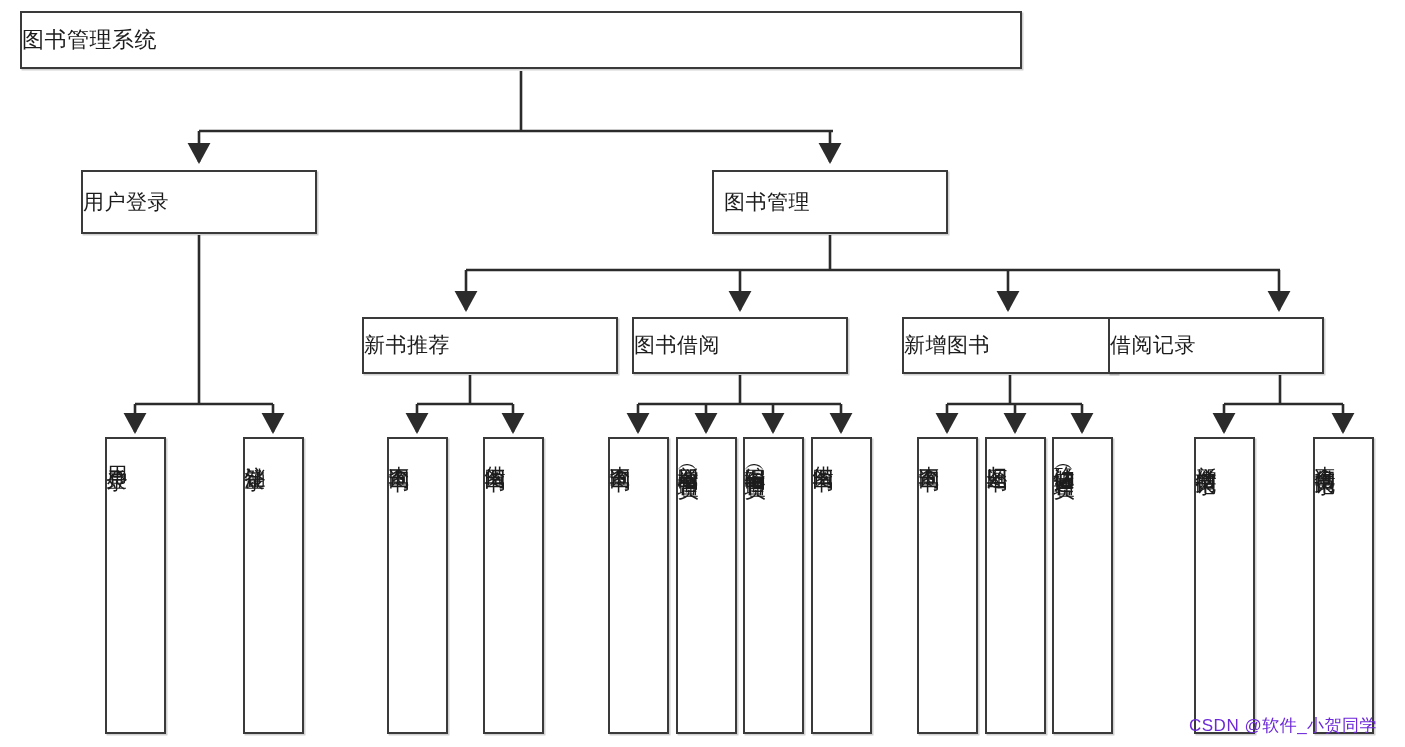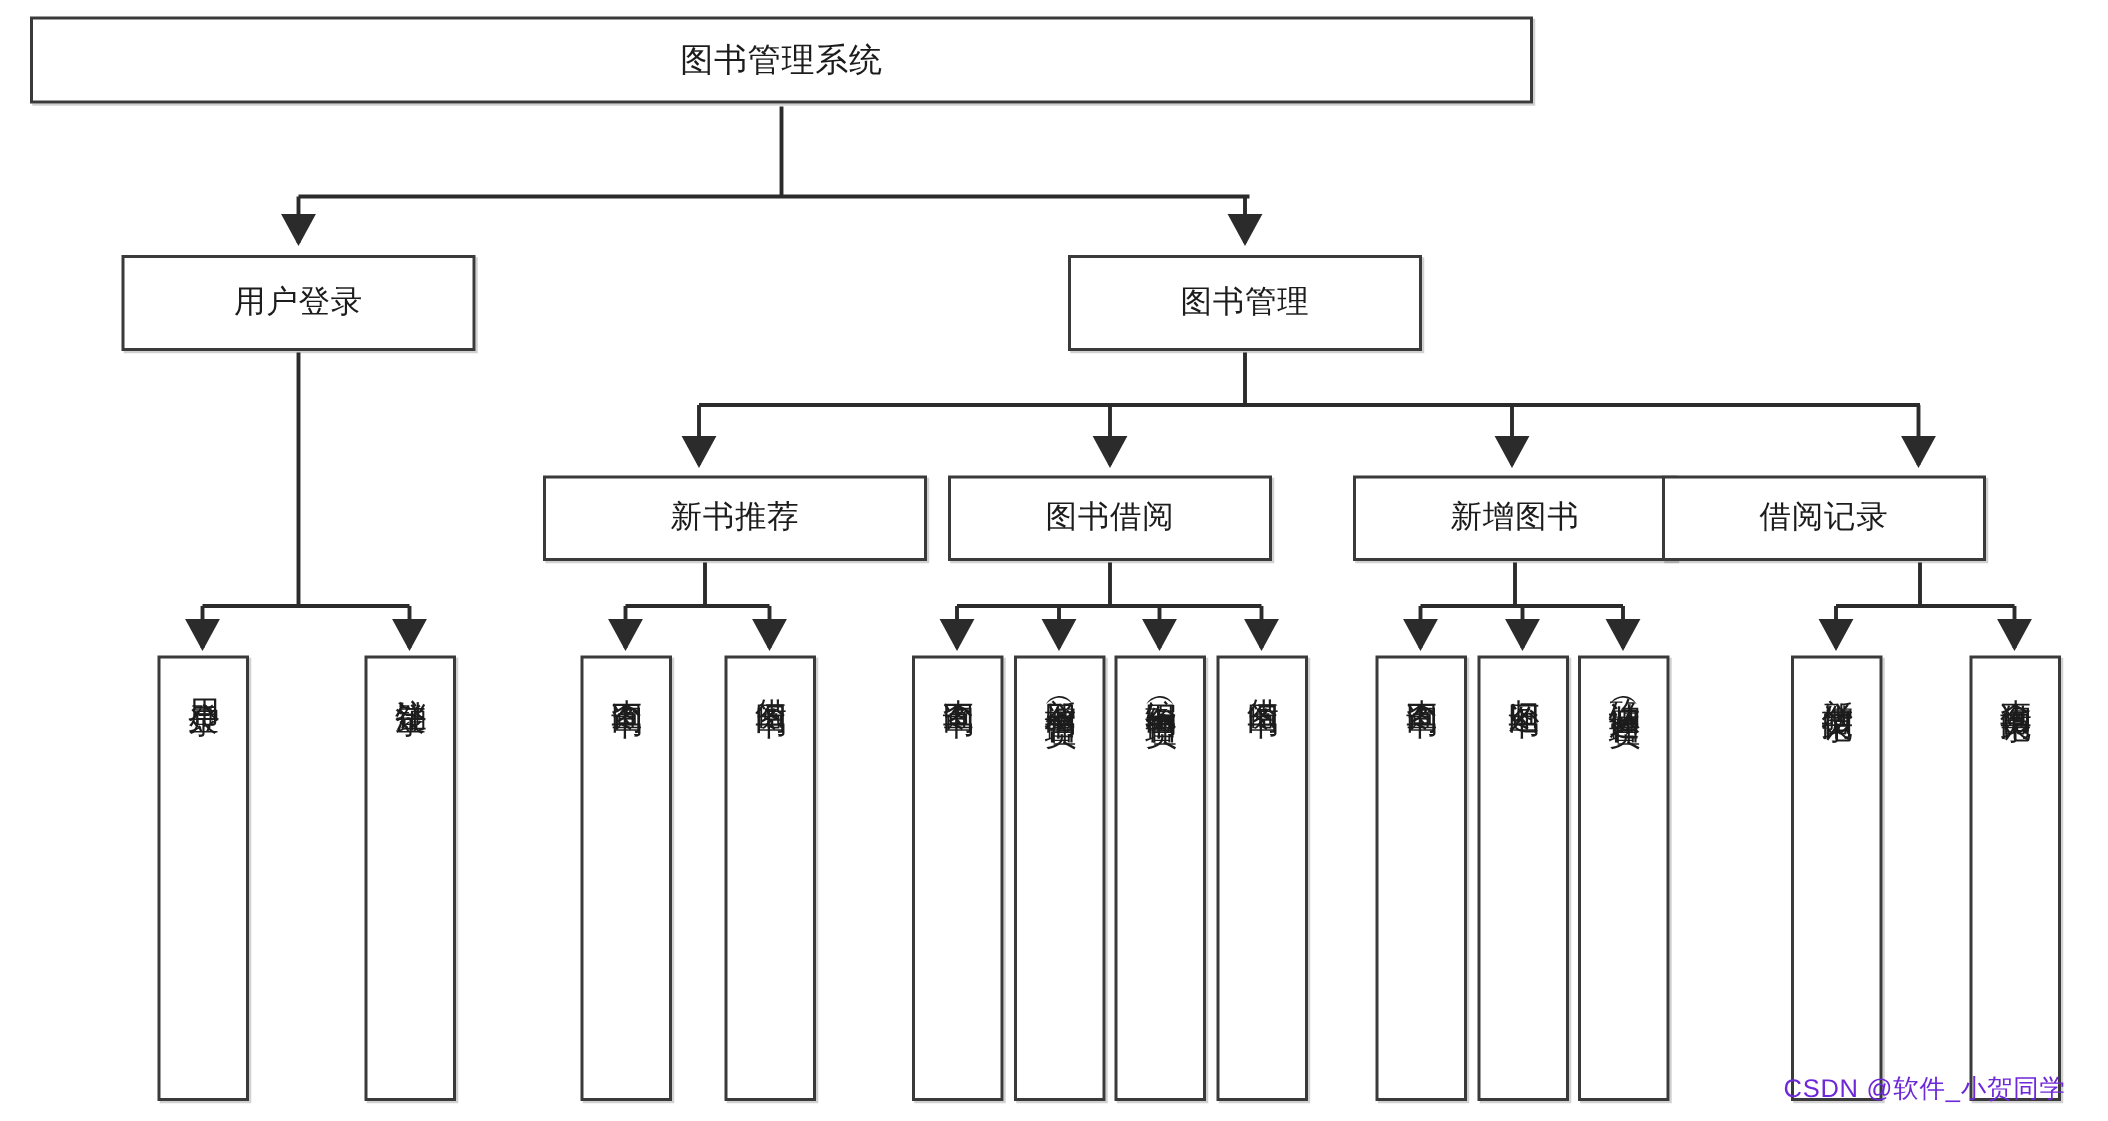--- a/index.html
+++ b/index.html
@@ -17,21 +17,20 @@
     background: #ffffff;
     overflow: hidden;
   }
   .node {
     position: absolute;
     box-sizing: border-box;
     border: 2px solid #3a3a3a;
     background: #ffffff;
     display: flex;
     align-items: center;
-    justify-content: center;
     color: #1c1c1c;
     box-shadow: 1.5px 1.5px 0 rgba(0,0,0,0.18);
   }
   .node-label {
     display: block;
     text-align: center;
     line-height: 1.18;
     white-space: nowrap;
   }
   
@@ -128,21 +127,21 @@
     </g>
   </svg>
 
   <div class="node h root" style="left:20px; top:11px; width:1002px; height:58px;">
     <span class="node-label">图书管理系统</span>
   </div>
 
   <div class="node h" style="left:81px; top:170px; width:236px; height:64px;">
     <span class="node-label">用户登录</span>
   </div>
-  <div class="node h" style="left:712px; top:170px; width:236px; height:64px;">
+  <div class="node h" style="left:712px; top:170px; width:236px; height:64px;padding-left:10px;">
     <span class="node-label">图书管理</span>
   </div>
 
   <div class="node h" style="left:362px; top:317px; width:256px; height:57px;">
     <span class="node-label">新书推荐</span>
   </div>
   <div class="node h" style="left:632px; top:317px; width:216px; height:57px;">
     <span class="node-label">图书借阅</span>
   </div>
   <div class="node h" style="left:902px; top:317px; width:216px; height:57px;">

